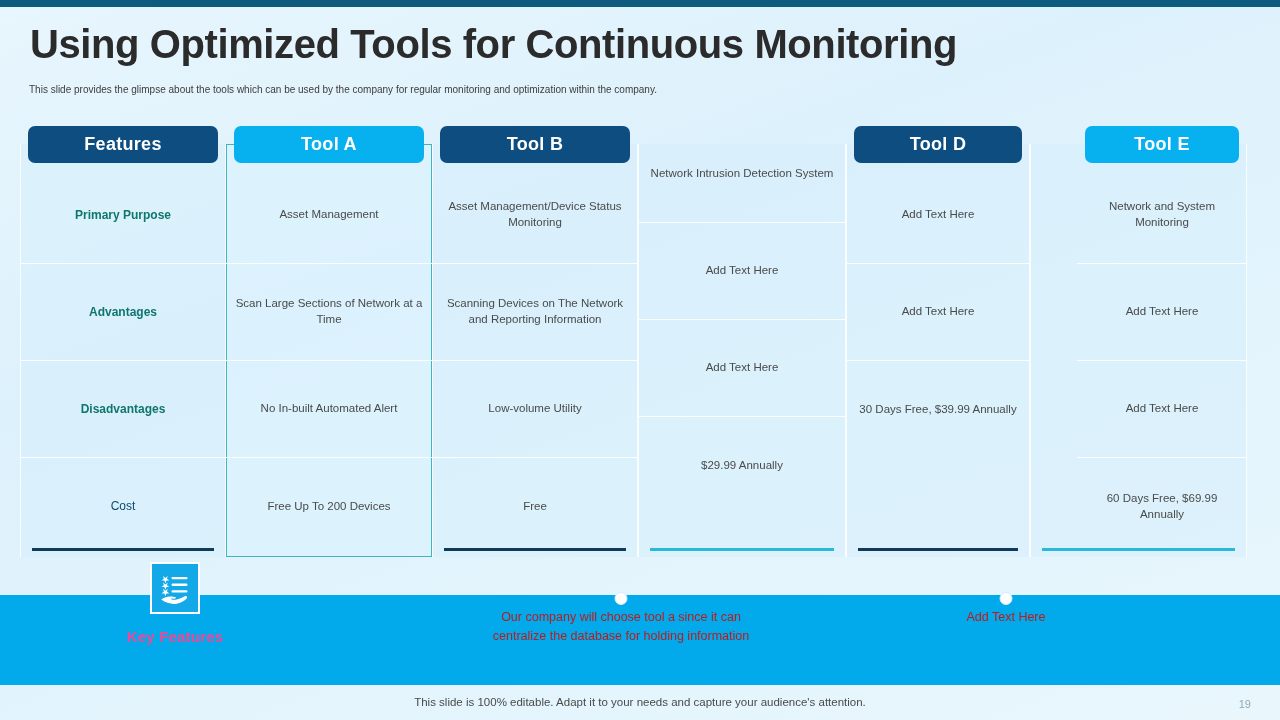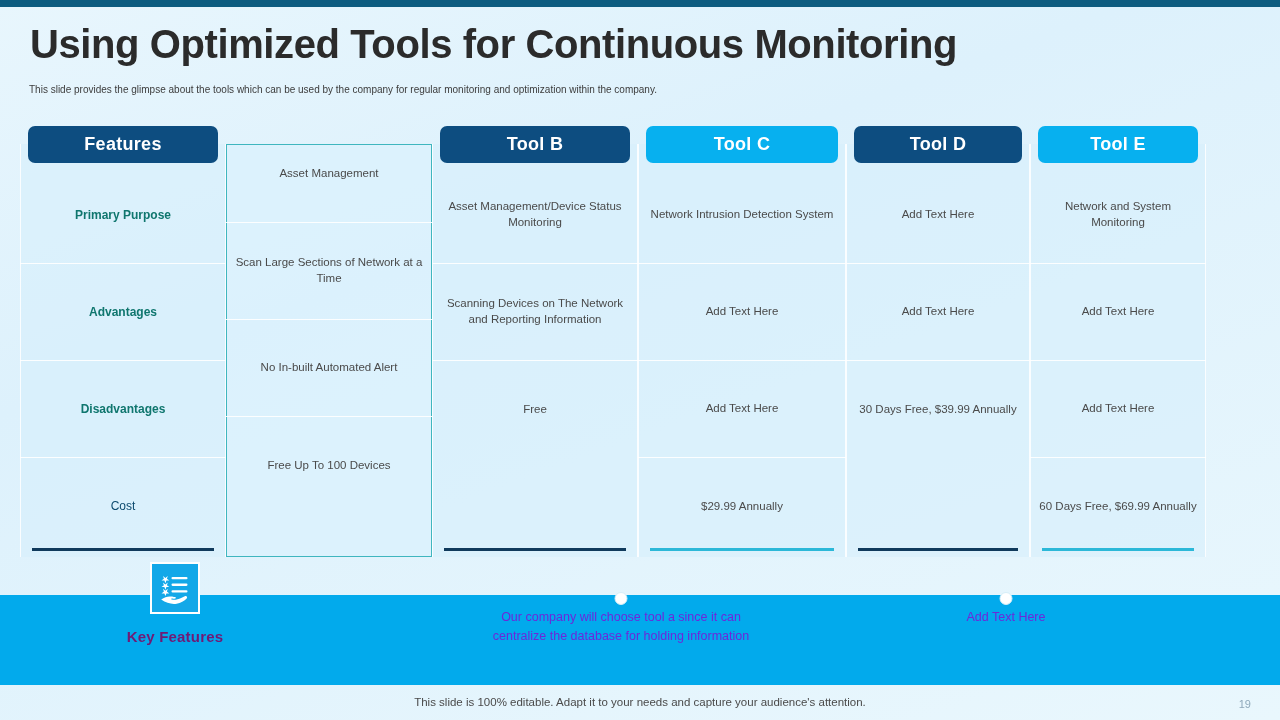--- a/index.html
+++ b/index.html
@@ -36,21 +36,21 @@
   .col {
     position:relative;
     display:flex; flex-direction:column;
     width:210px;
   }
   .col.features { width:206px; }
   .col.toolA { width:206px; }
   .col.toolB { width:206px; }
   .col.toolC { width:208px; }
   .col.toolD { width:184px; }
-  .col.toolE { width:176px; }
+  .col.toolE { width:217px;padding-left:47px; }
 
   
   .col-body {
     position:absolute; left:0; top:22px; bottom:0; right:0;
     background:rgba(214,239,251,0.62);
     border-left:1px solid rgba(255,255,255,0.85);
     border-right:1px solid rgba(255,255,255,0.85);
   }
   .col.highlight .col-body {
     background:rgba(219,241,252,0.8);
@@ -109,26 +109,26 @@
   }
   .key-icon {
     width:50px; height:52px; margin:0 auto;
     border:2px solid #ffffff;
     background:#13a8e8;
     display:flex; align-items:center; justify-content:center;
   }
   .key-icon svg { display:block; }
   .key-label {
     margin-top:14px;
-    font-size:15px; font-weight:700; color:#701a75;
+    font-size:15px; font-weight:700; color:#ec4899;
     letter-spacing:0.2px;
   }
 
   .note {
-    position:absolute; text-align:center; color:#6d28d9;
+    position:absolute; text-align:center; color:#b91c1c;
     font-size:12.5px; line-height:1.55;
   }
   .note .dot {
     position:absolute; left:50%; top:-16px;
     transform:translateX(-50%);
     width:13px; height:13px; border-radius:50%;
     background:#ffffff; border:1px solid #d6eef8;
   }
   .note-1 { left:480px; top:608px; width:282px; }
   .note-2 { left:900px; top:608px; width:212px; }
@@ -160,43 +160,44 @@
       <div class="cell">Primary Purpose</div>
       <div class="cell">Advantages</div>
       <div class="cell">Disadvantages</div>
       <div class="cell cost-cell">Cost</div>
     </div>
     <div class="col-underline ul-dark"></div>
   </div>
 
   <div class="col toolA highlight">
     <div class="col-body"></div>
+    <div class="col-header hdr-light">Tool A</div>
     <div class="cells">
       <div class="cell">Asset Management</div>
       <div class="cell">Scan Large Sections of Network at a Time</div>
       <div class="cell">No In-built Automated Alert</div>
-      <div class="cell">Free Up To 100 Devices</div>
+      <div class="cell">Free Up To 200 Devices</div>
     </div>
     <div class="col-underline ul-none"></div>
   </div>
 
   <div class="col toolB">
     <div class="col-body"></div>
     <div class="col-header hdr-dark">Tool B</div>
     <div class="cells">
       <div class="cell">Asset Management/Device Status Monitoring</div>
       <div class="cell">Scanning Devices on The Network and Reporting Information</div>
+      <div class="cell">Low-volume Utility</div>
       <div class="cell">Free</div>
     </div>
     <div class="col-underline ul-dark"></div>
   </div>
 
   <div class="col toolC">
     <div class="col-body"></div>
-    <div class="col-header hdr-light">Tool C</div>
     <div class="cells">
       <div class="cell">Network Intrusion Detection System</div>
       <div class="cell">Add Text Here</div>
       <div class="cell">Add Text Here</div>
       <div class="cell">$29.99 Annually</div>
     </div>
     <div class="col-underline ul-cyan"></div>
   </div>
 
   <div class="col toolD">

